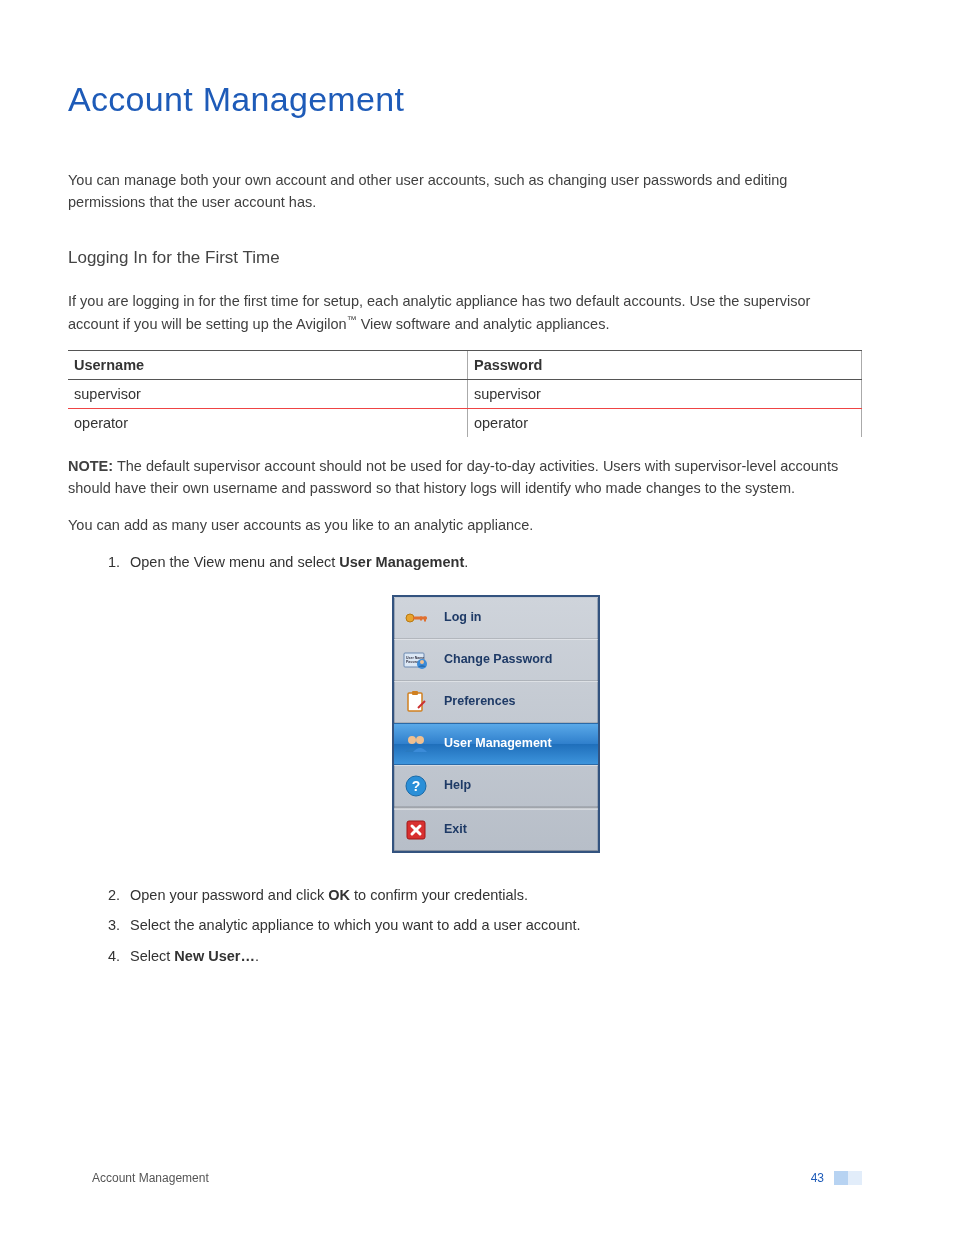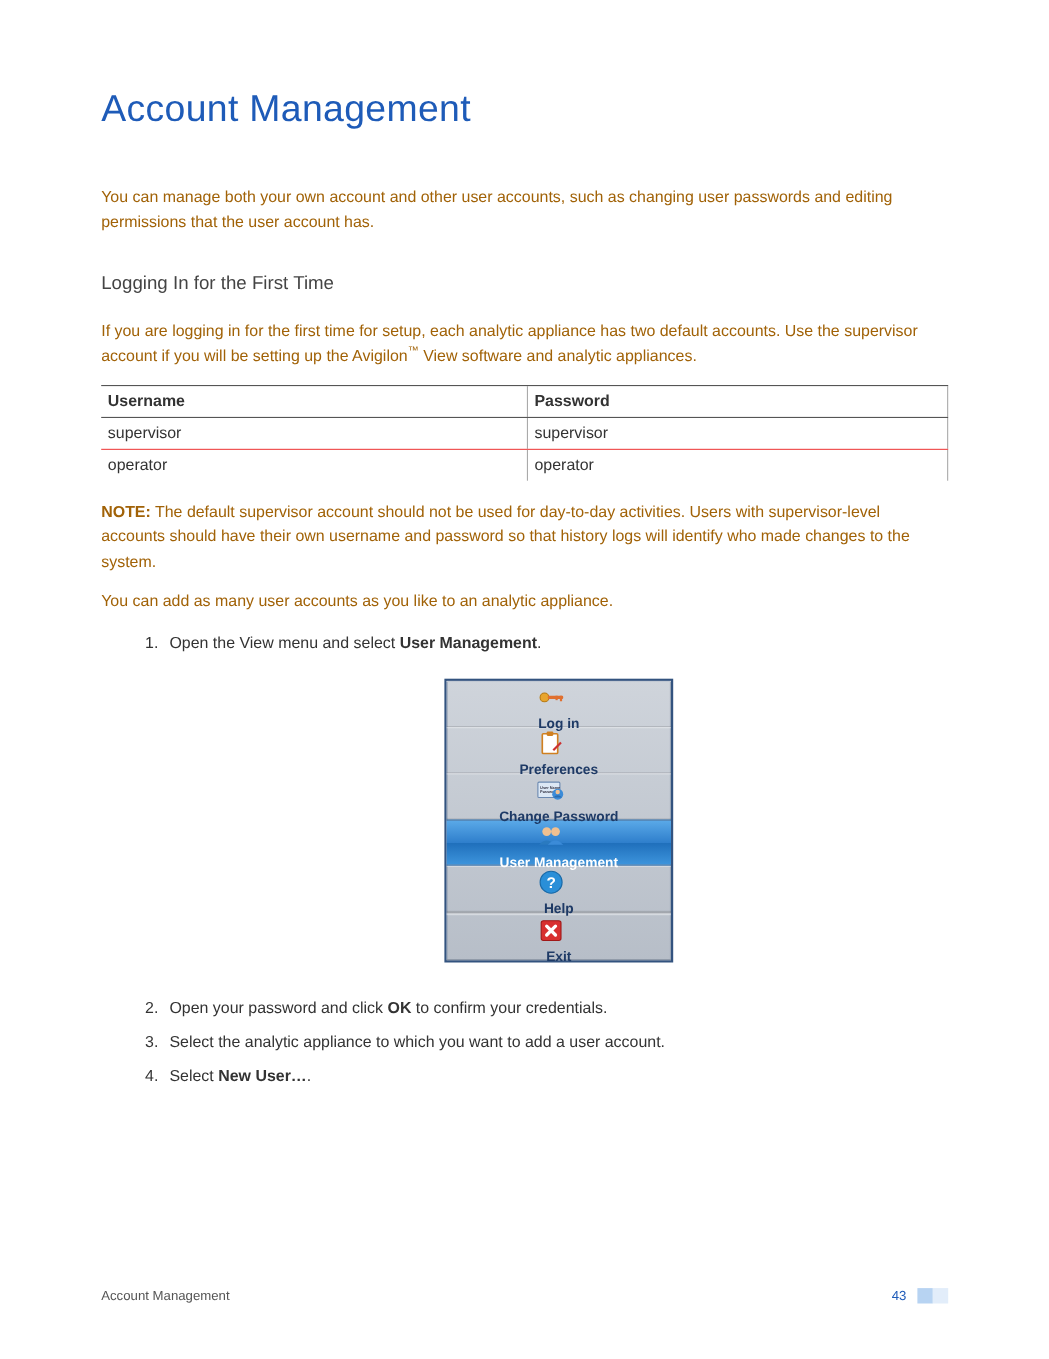--- a/index.html
+++ b/index.html
@@ -4,21 +4,21 @@
 <style>
   body {
     margin: 0;
     padding: 0;
     font-family: "Segoe UI", "Helvetica Neue", Arial, sans-serif;
     color: #333;
     background: #fff;
     width: 954px;
   }
   .page {
-    padding: 80px 92px 40px 92px;
+    padding: 80px 92px 40px 68px;
     box-sizing: border-box;
     min-height: 1235px;
     position: relative;
   }
   h1 {
     color: #1e5bb8;
     font-weight: 300;
     font-size: 34px;
     margin: 0 0 50px 0;
     letter-spacing: 0.3px;
@@ -26,21 +26,21 @@
   h2 {
     color: #444;
     font-weight: 300;
     font-size: 17px;
     margin: 34px 0 22px 0;
   }
   p {
     font-size: 14.5px;
     line-height: 1.55;
     margin: 0 0 14px 0;
-    color: #a16207;
+    color: #404040;
   }
   .tm {
     font-size: 10px;
     vertical-align: super;
   }
   table.cred {
     border-collapse: collapse;
     width: 100%;
     margin: 14px 0 18px 0;
   }
@@ -88,21 +88,20 @@
   .menu-item {
     display: flex;
     align-items: center;
     height: 40px;
     padding: 0 8px;
     font-size: 12.5px;
     font-weight: 600;
     color: #1e3a66;
     border-top: 1px solid rgba(255,255,255,0.4);
     border-bottom: 1px solid rgba(0,0,0,0.12);
-    flex-direction: column;
   }
   .menu-item.selected {
     background: linear-gradient(to bottom, #5aa9e8 0%, #2f7fcc 50%, #1f6fbb 51%, #3d94dc 100%);
     color: #fff;
     border-top: 1px solid #2a6aa8;
     border-bottom: 1px solid #2a6aa8;
   }
   .micon {
     width: 28px;
     height: 28px;
@@ -189,39 +188,39 @@
                   <rect x="11" y="12.5" width="14" height="3" fill="#e07030" rx="1"></rect>
                   <rect x="22" y="12.5" width="2" height="5" fill="#e07030"></rect>
                   <rect x="18" y="12.5" width="2" height="4" fill="#e07030"></rect>
                 </svg>
             </span>
             <span class="menu-label">Log in</span>
           </div>
           <div class="menu-item">
             <span class="micon">
               <svg viewBox="0 0 28 28" width="28" height="28">
-                  <rect x="6" y="5" width="14" height="18" rx="1" fill="#fff" stroke="#d08020" stroke-width="1.5"></rect>
-                  <rect x="10" y="3" width="6" height="4" rx="1" fill="#d08020"></rect>
-                  <line x1="16" y1="20" x2="23" y2="13" stroke="#cc3030" stroke-width="2"></line>
-                </svg>
-            </span>
-            <span class="menu-label">Preferences</span>
-          </div>
-          <div class="menu-item">
-            <span class="micon">
-              <svg viewBox="0 0 28 28" width="28" height="28">
                   <rect x="2" y="7" width="20" height="14" rx="1" fill="#dce8f5" stroke="#6a88b0" stroke-width="1"></rect>
                   <text x="4" y="13" font-size="3.5" fill="#334" font-weight="bold">User Name</text>
                   <text x="4" y="17" font-size="3.5" fill="#334" font-weight="bold">Password</text>
                   <circle cx="20" cy="18" r="5" fill="#3b8bd8"></circle>
                   <circle cx="20" cy="16" r="2" fill="#f0c090"></circle>
                   <path d="M16 21 Q20 17 24 21" fill="#2a6db0"></path>
                 </svg>
             </span>
             <span class="menu-label">Change Password</span>
+          </div>
+          <div class="menu-item">
+            <span class="micon">
+              <svg viewBox="0 0 28 28" width="28" height="28">
+                  <rect x="6" y="5" width="14" height="18" rx="1" fill="#fff" stroke="#d08020" stroke-width="1.5"></rect>
+                  <rect x="10" y="3" width="6" height="4" rx="1" fill="#d08020"></rect>
+                  <line x1="16" y1="20" x2="23" y2="13" stroke="#cc3030" stroke-width="2"></line>
+                </svg>
+            </span>
+            <span class="menu-label">Preferences</span>
           </div>
           <div class="menu-item selected">
             <span class="micon">
               <svg viewBox="0 0 28 28" width="28" height="28">
                   <circle cx="10" cy="10" r="4" fill="#f0c090"></circle>
                   <path d="M3 22 Q10 14 17 22" fill="#2a7ac0"></path>
                   <circle cx="18" cy="10" r="4" fill="#f0c090"></circle>
                   <path d="M11 22 Q18 14 25 22" fill="#3b8bd8"></path>
                 </svg>
             </span>

